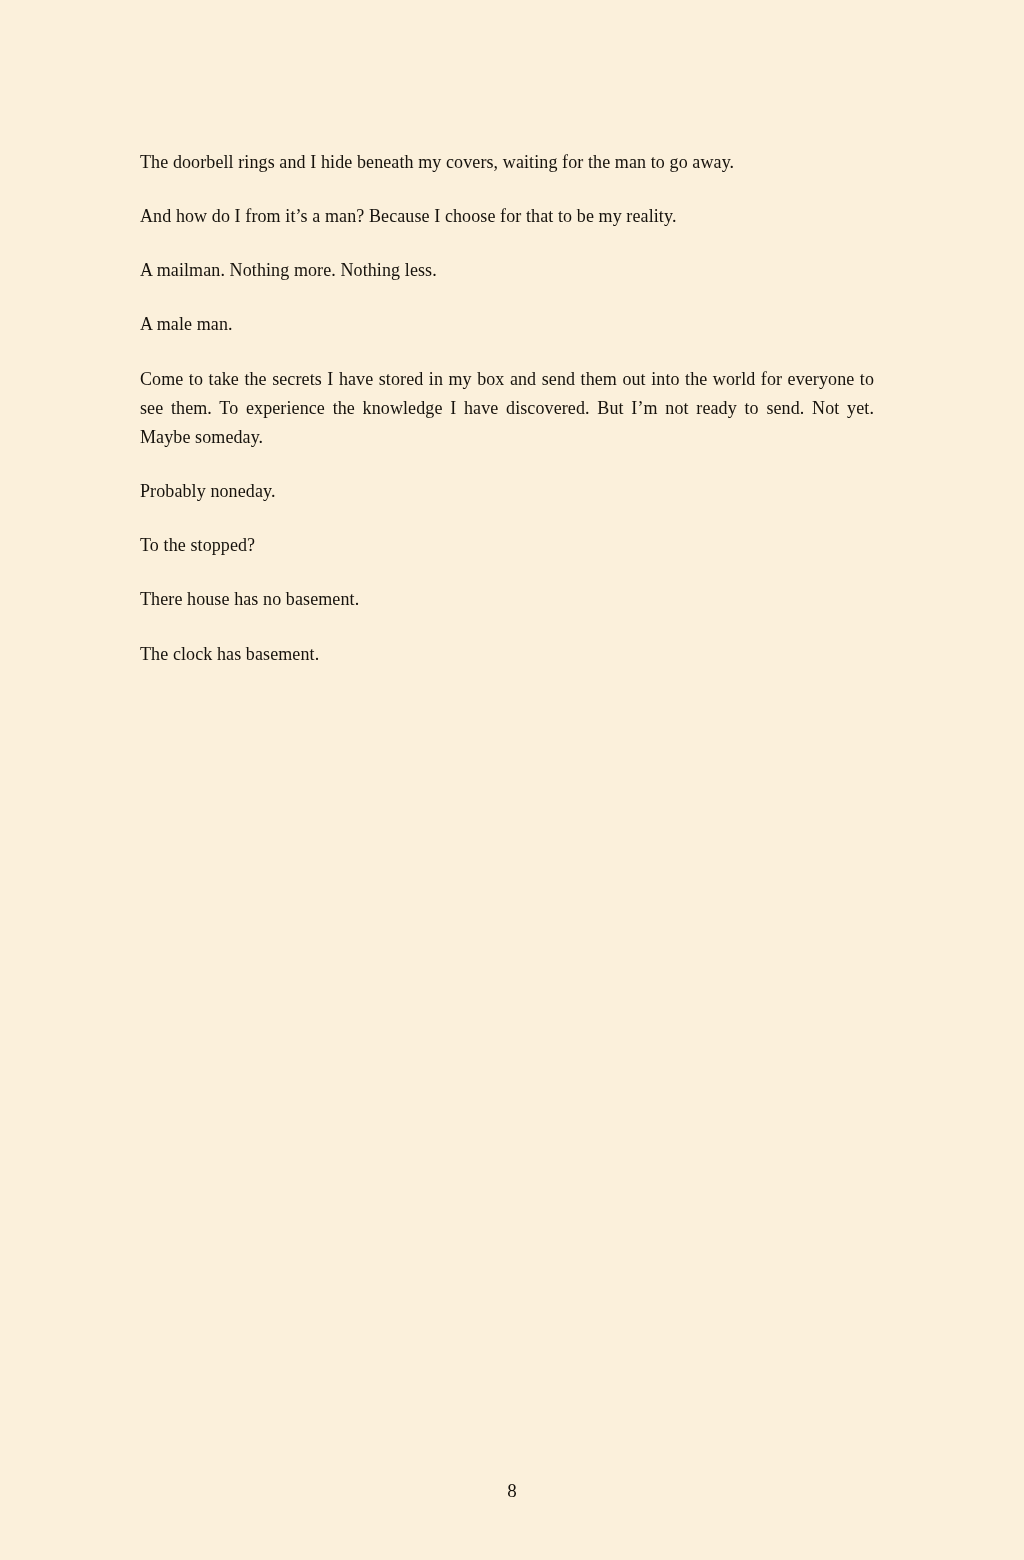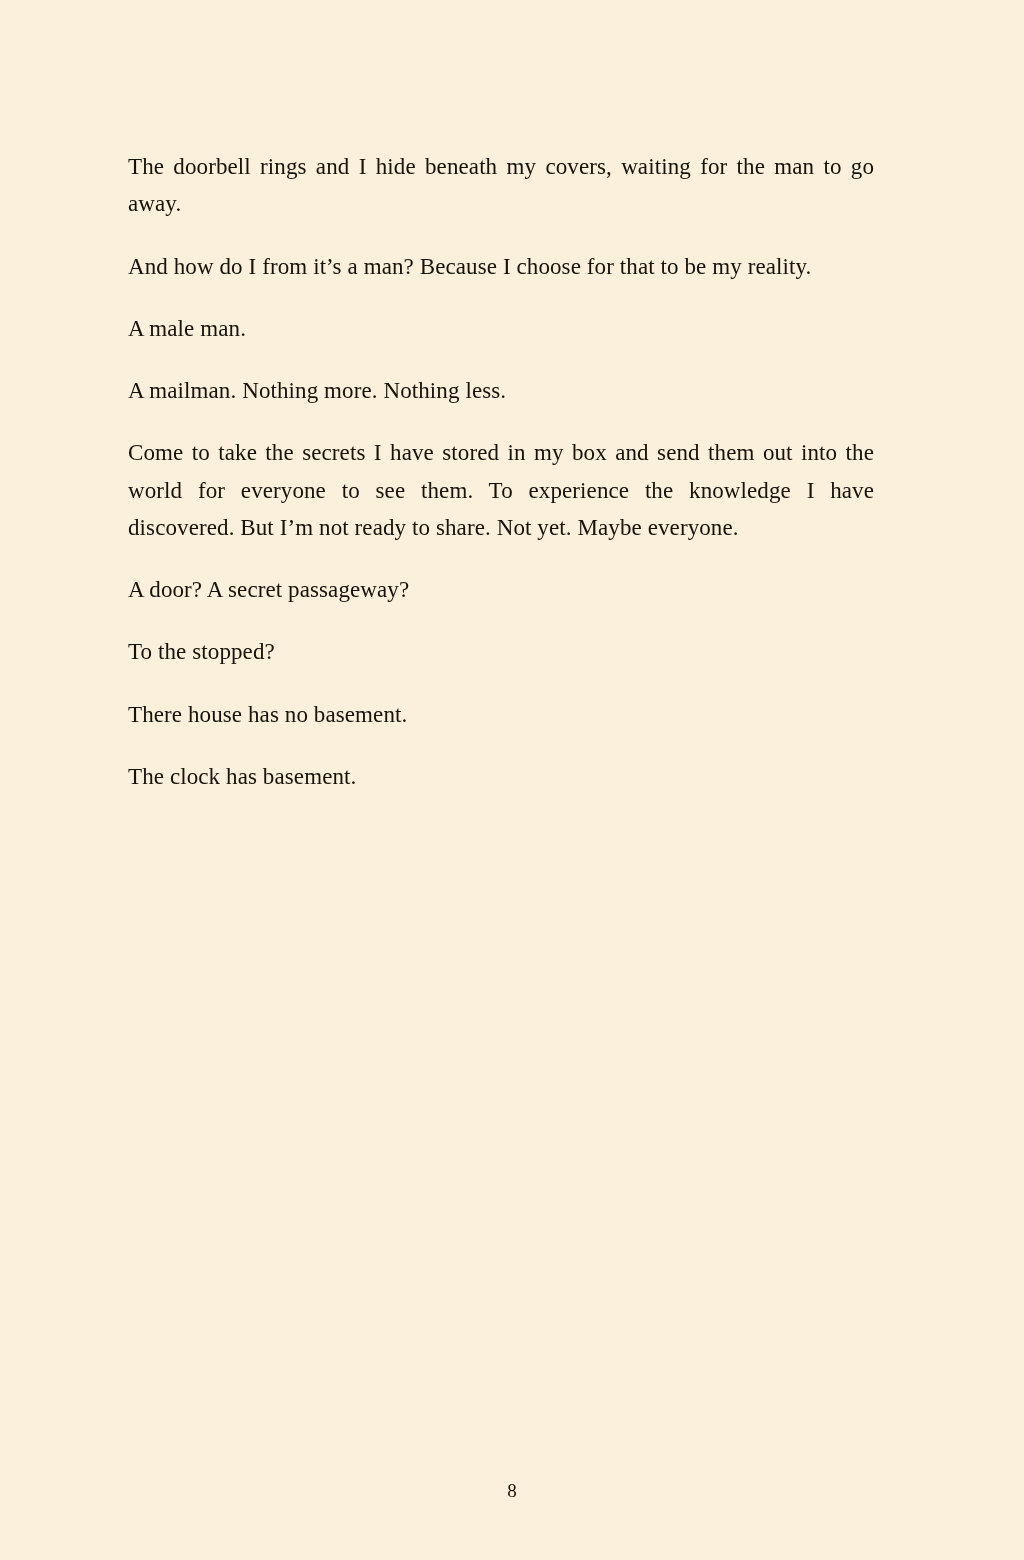--- a/index.html
+++ b/index.html
@@ -20,25 +20,25 @@
     height: 1560px;
     box-sizing: border-box;
   }
   .text-column {
     position: absolute;
     left: 128px;
     top: 148px;
     width: 746px;
   }
   .para {
-    font-size: 23px;
+    font-size: 18px;
     line-height: 1.62;
     text-align: justify;
     text-justify: inter-word;
-    margin: 0 0 25px 0;
+    margin: 0 0 25px 12px;
     letter-spacing: 0.1px;
   }
   .para:last-child {
     margin-bottom: 0;
   }
   .para.short {
     text-align: left;
   }
   .page-number {
     position: absolute;
@@ -51,22 +51,22 @@
     font-family: "Liberation Serif", "DejaVu Serif", serif;
   }
 </style>
 </head>
 <body>
 
 <div class="page">
   <div class="text-column">
     <p class="para">The doorbell rings and I hide beneath my covers, waiting for the man to go away.</p>
     <p class="para">And how do I from it’s a man? Because I choose for that to be my reality.</p>
+    <p class="para short">A mailman. Nothing more. Nothing less.</p>
     <p class="para short">A male man.</p>
-    <p class="para short">A mailman. Nothing more. Nothing less.</p>
-    <p class="para">Come to take the secrets I have stored in my box and send them out into the world for everyone to see them. To experience the knowledge I have discovered. But I’m not ready to share. Not yet. Maybe everyone.</p>
-    <p class="para short">A door? A secret passageway?</p>
+    <p class="para">Come to take the secrets I have stored in my box and send them out into the world for everyone to see them. To experience the knowledge I have discovered. But I’m not ready to send. Not yet. Maybe someday.</p>
+    <p class="para short">Probably noneday.</p>
     <p class="para short">To the stopped?</p>
     <p class="para short">There house has no basement.</p>
     <p class="para short">The clock has basement.</p>
   </div>
   <div class="page-number">8</div>
 </div>
 
 </body></html>

